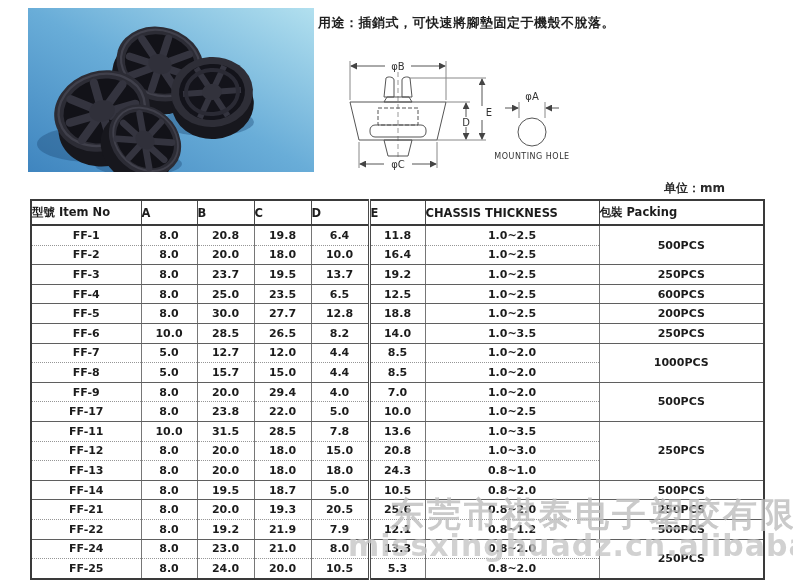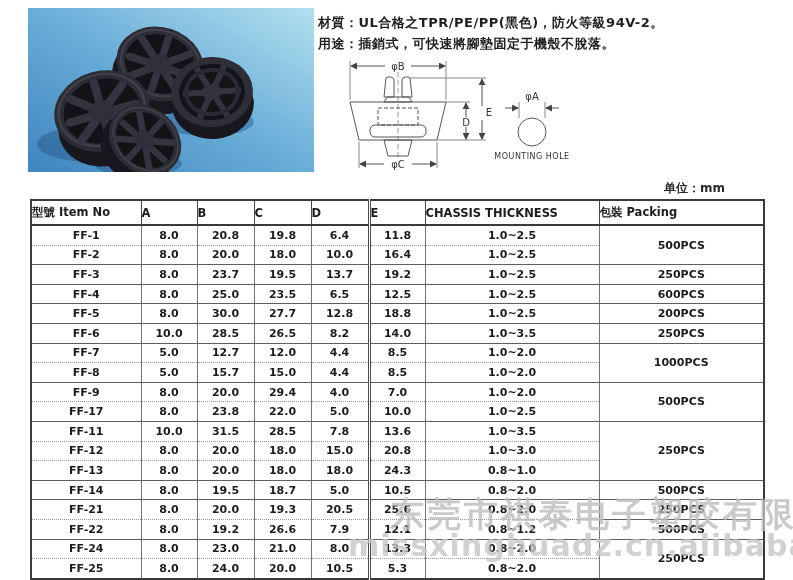--- a/index.html
+++ b/index.html
@@ -77,21 +77,20 @@
     <ellipse cx="180" cy="114" rx="46" ry="14" fill="#1e4c78" opacity="0.4"></ellipse>
     <ellipse cx="110" cy="156" rx="44" ry="12" fill="#1e4c78" opacity="0.4"></ellipse>
     <use href="#fc" transform="translate(132,56) rotate(18) scale(1.08)"></use>
     <use href="#fc" transform="translate(74,103) rotate(-16) scale(1.18)"></use>
     <use href="#fw" transform="translate(184,84) rotate(-4)"></use>
     <use href="#fc" transform="translate(117,132) rotate(42) scale(0.95)"></use>
   </svg>
 </div>
 
 <div id="info-block" class="abs">
-  <div>材質：UL合格之TPR/PE/PP(黑色)，防火等級94V-2。</div>
   <div>用途：插銷式，可快速將腳墊固定于機殼不脫落。</div>
 </div>
 
 <div class="abs" style="left:338px;top:58px;width:270px;height:134px;">
   <svg width="270" height="134" viewBox="0 0 270 134">
     <defs>
       <marker id="ar" viewBox="0 0 8 8" refX="7" refY="4" markerWidth="7" markerHeight="7" orient="auto-start-reverse">
         <path d="M0,0 L8,4 L0,8 z" fill="#444"></path>
       </marker>
     </defs>
@@ -308,21 +307,21 @@
           <td>19.3</td>
           <td>20.5</td>
           <td>25.6</td>
           <td>0.8~2.0</td>
           <td rowspan="1" class="pack">250PCS</td>
         </tr>
         <tr class="sol">
           <td>FF-22</td>
           <td>8.0</td>
           <td>19.2</td>
-          <td>26.6</td>
+          <td>21.9</td>
           <td>7.9</td>
           <td>12.1</td>
           <td>0.8~1.2</td>
           <td rowspan="1" class="pack">500PCS</td>
         </tr>
         <tr class="dot">
           <td>FF-24</td>
           <td>8.0</td>
           <td>23.0</td>
           <td>21.0</td>

